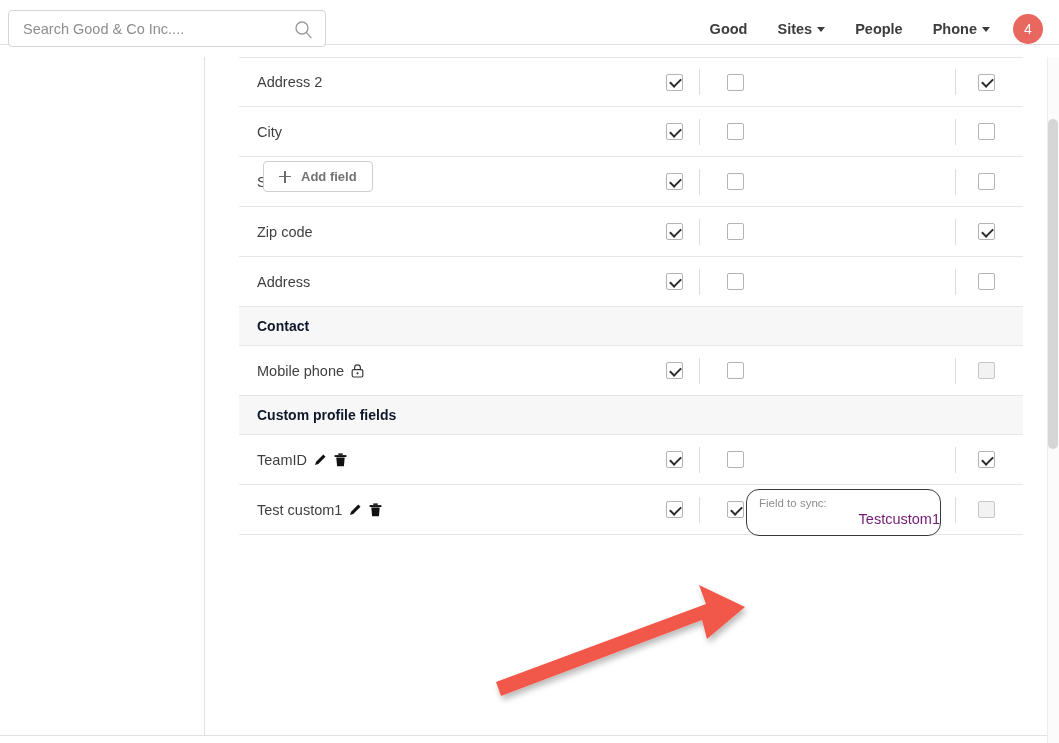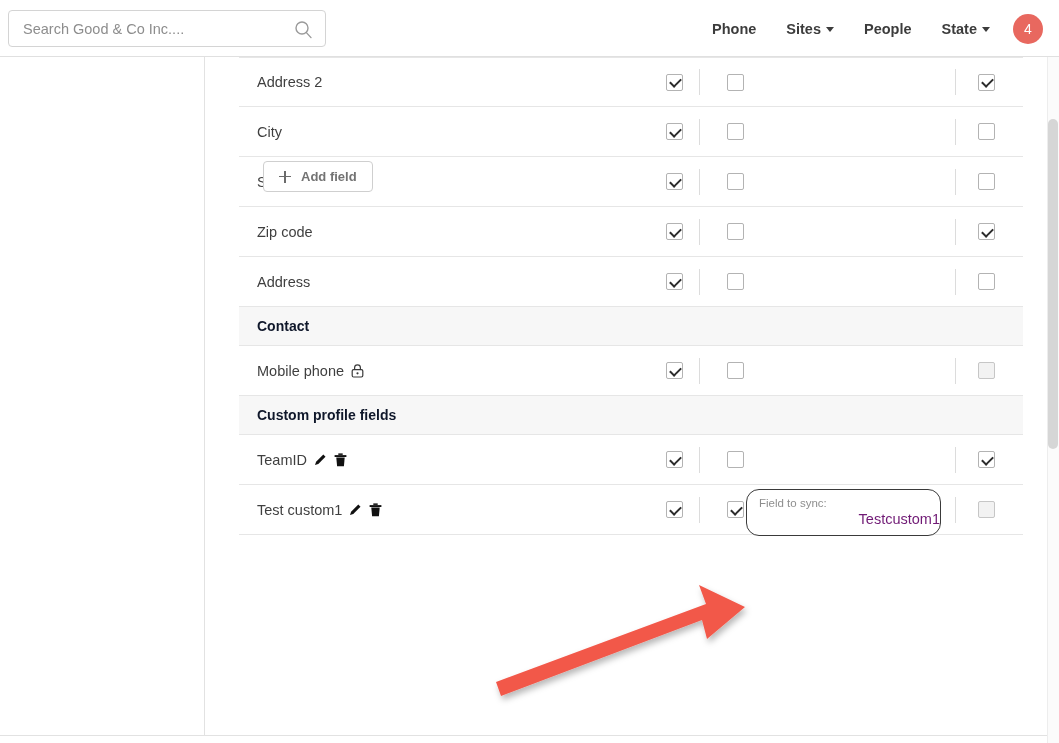--- a/index.html
+++ b/index.html
@@ -7,21 +7,21 @@
     width: 1059px; height: 743px;
     font-family: "Liberation Sans", sans-serif;
     background: #ffffff;
     overflow: hidden;
   }
   #root { position: relative; width: 1059px; height: 743px; }
 
   
   .topbar {
     position: absolute; left: 0; top: 0;
-    width: 1059px; height: 57px;
+    width: 1059px; height: 45px;
     background: #ffffff;
     border-bottom: 1px solid #e0e0e0;
   }
   .search-box {
     position: absolute; left: 8px; top: 10px;
     width: 318px; height: 37px;
     border: 1px solid #d4d4d4; border-radius: 4px;
     background: #fff;
     display: flex; align-items: center;
   }
@@ -200,31 +200,31 @@
       <span class="search-icon">
         <svg width="19" height="19" viewBox="0 0 19 19">
           <circle cx="8" cy="8" r="6" fill="none" stroke="#9a9a9a" stroke-width="1.4"></circle>
           <line x1="12.4" y1="12.6" x2="17" y2="17.6" stroke="#9a9a9a" stroke-width="1.4" stroke-linecap="round"></line>
         </svg>
       </span>
     </div>
 
     <div class="nav">
       <div class="nav-item">
-        <span>Phone</span>
+        <span>Good</span>
       </div>
       <div class="nav-item">
         <span>Sites</span>
         <span class="caret"></span>
       </div>
       <div class="nav-item">
         <span>People</span>
       </div>
       <div class="nav-item">
-        <span>State</span>
+        <span>Phone</span>
         <span class="caret"></span>
       </div>
       <div class="badge">
         <span>4</span>
       </div>
     </div>
   </div>
 
   <div class="body-wrap">
     <div class="left-rail"></div>

